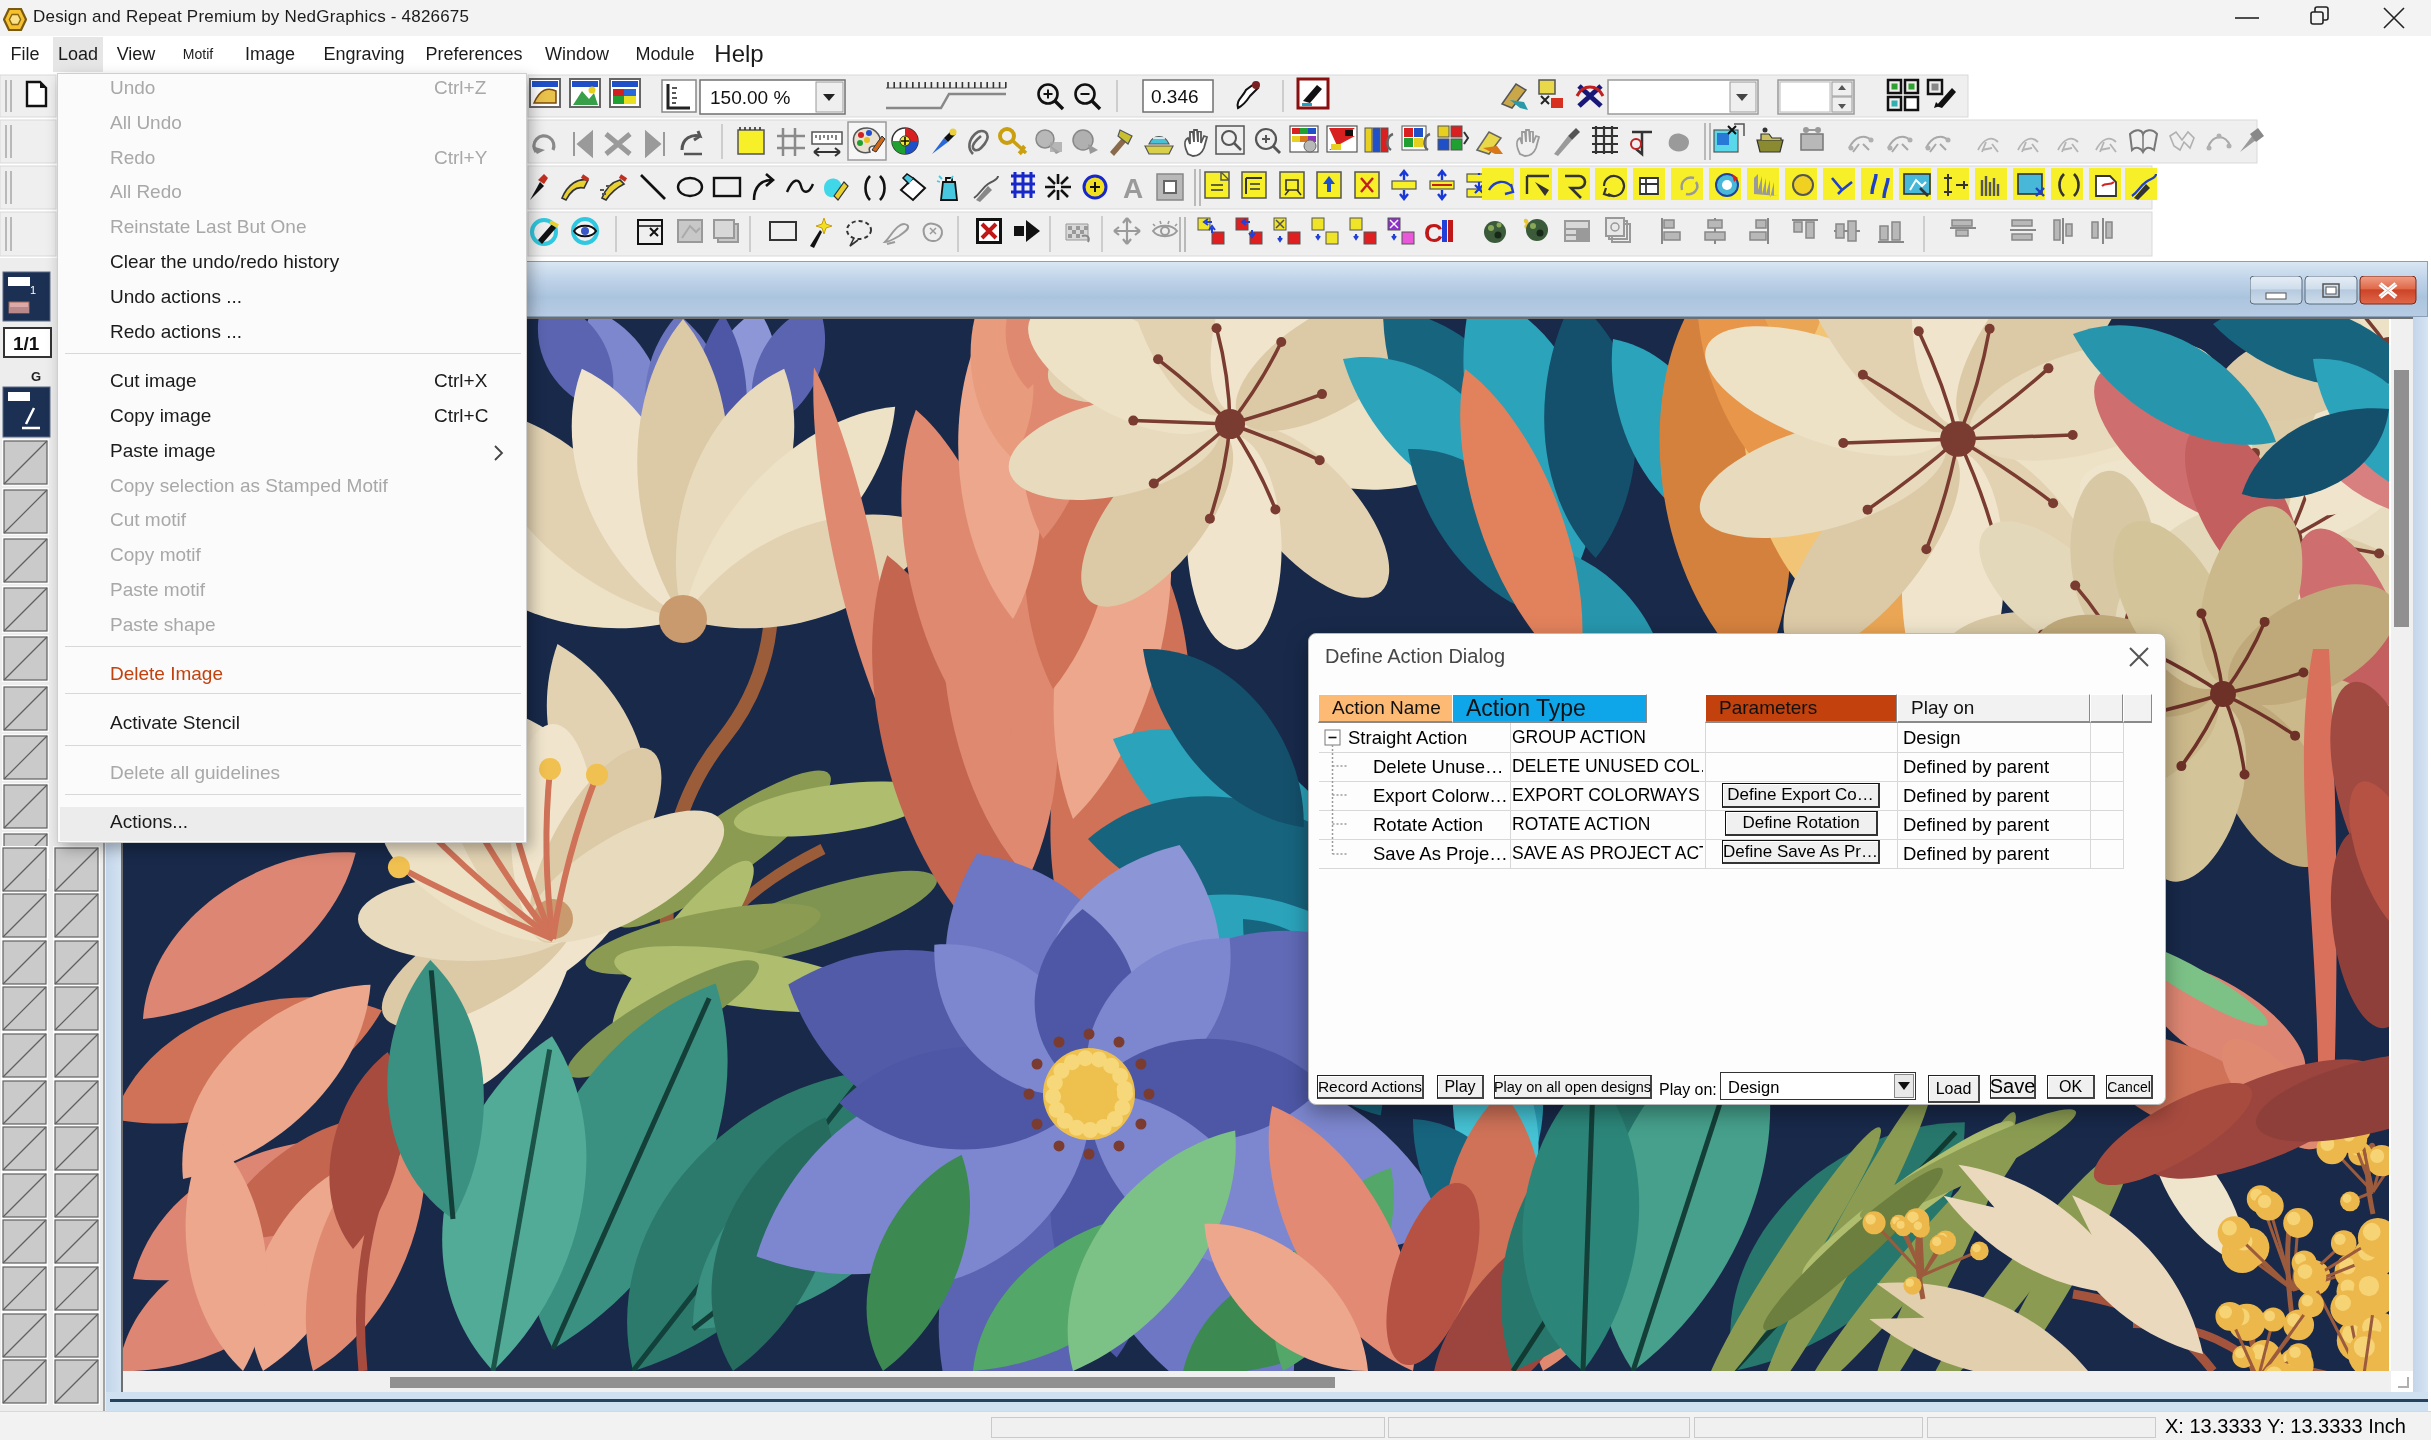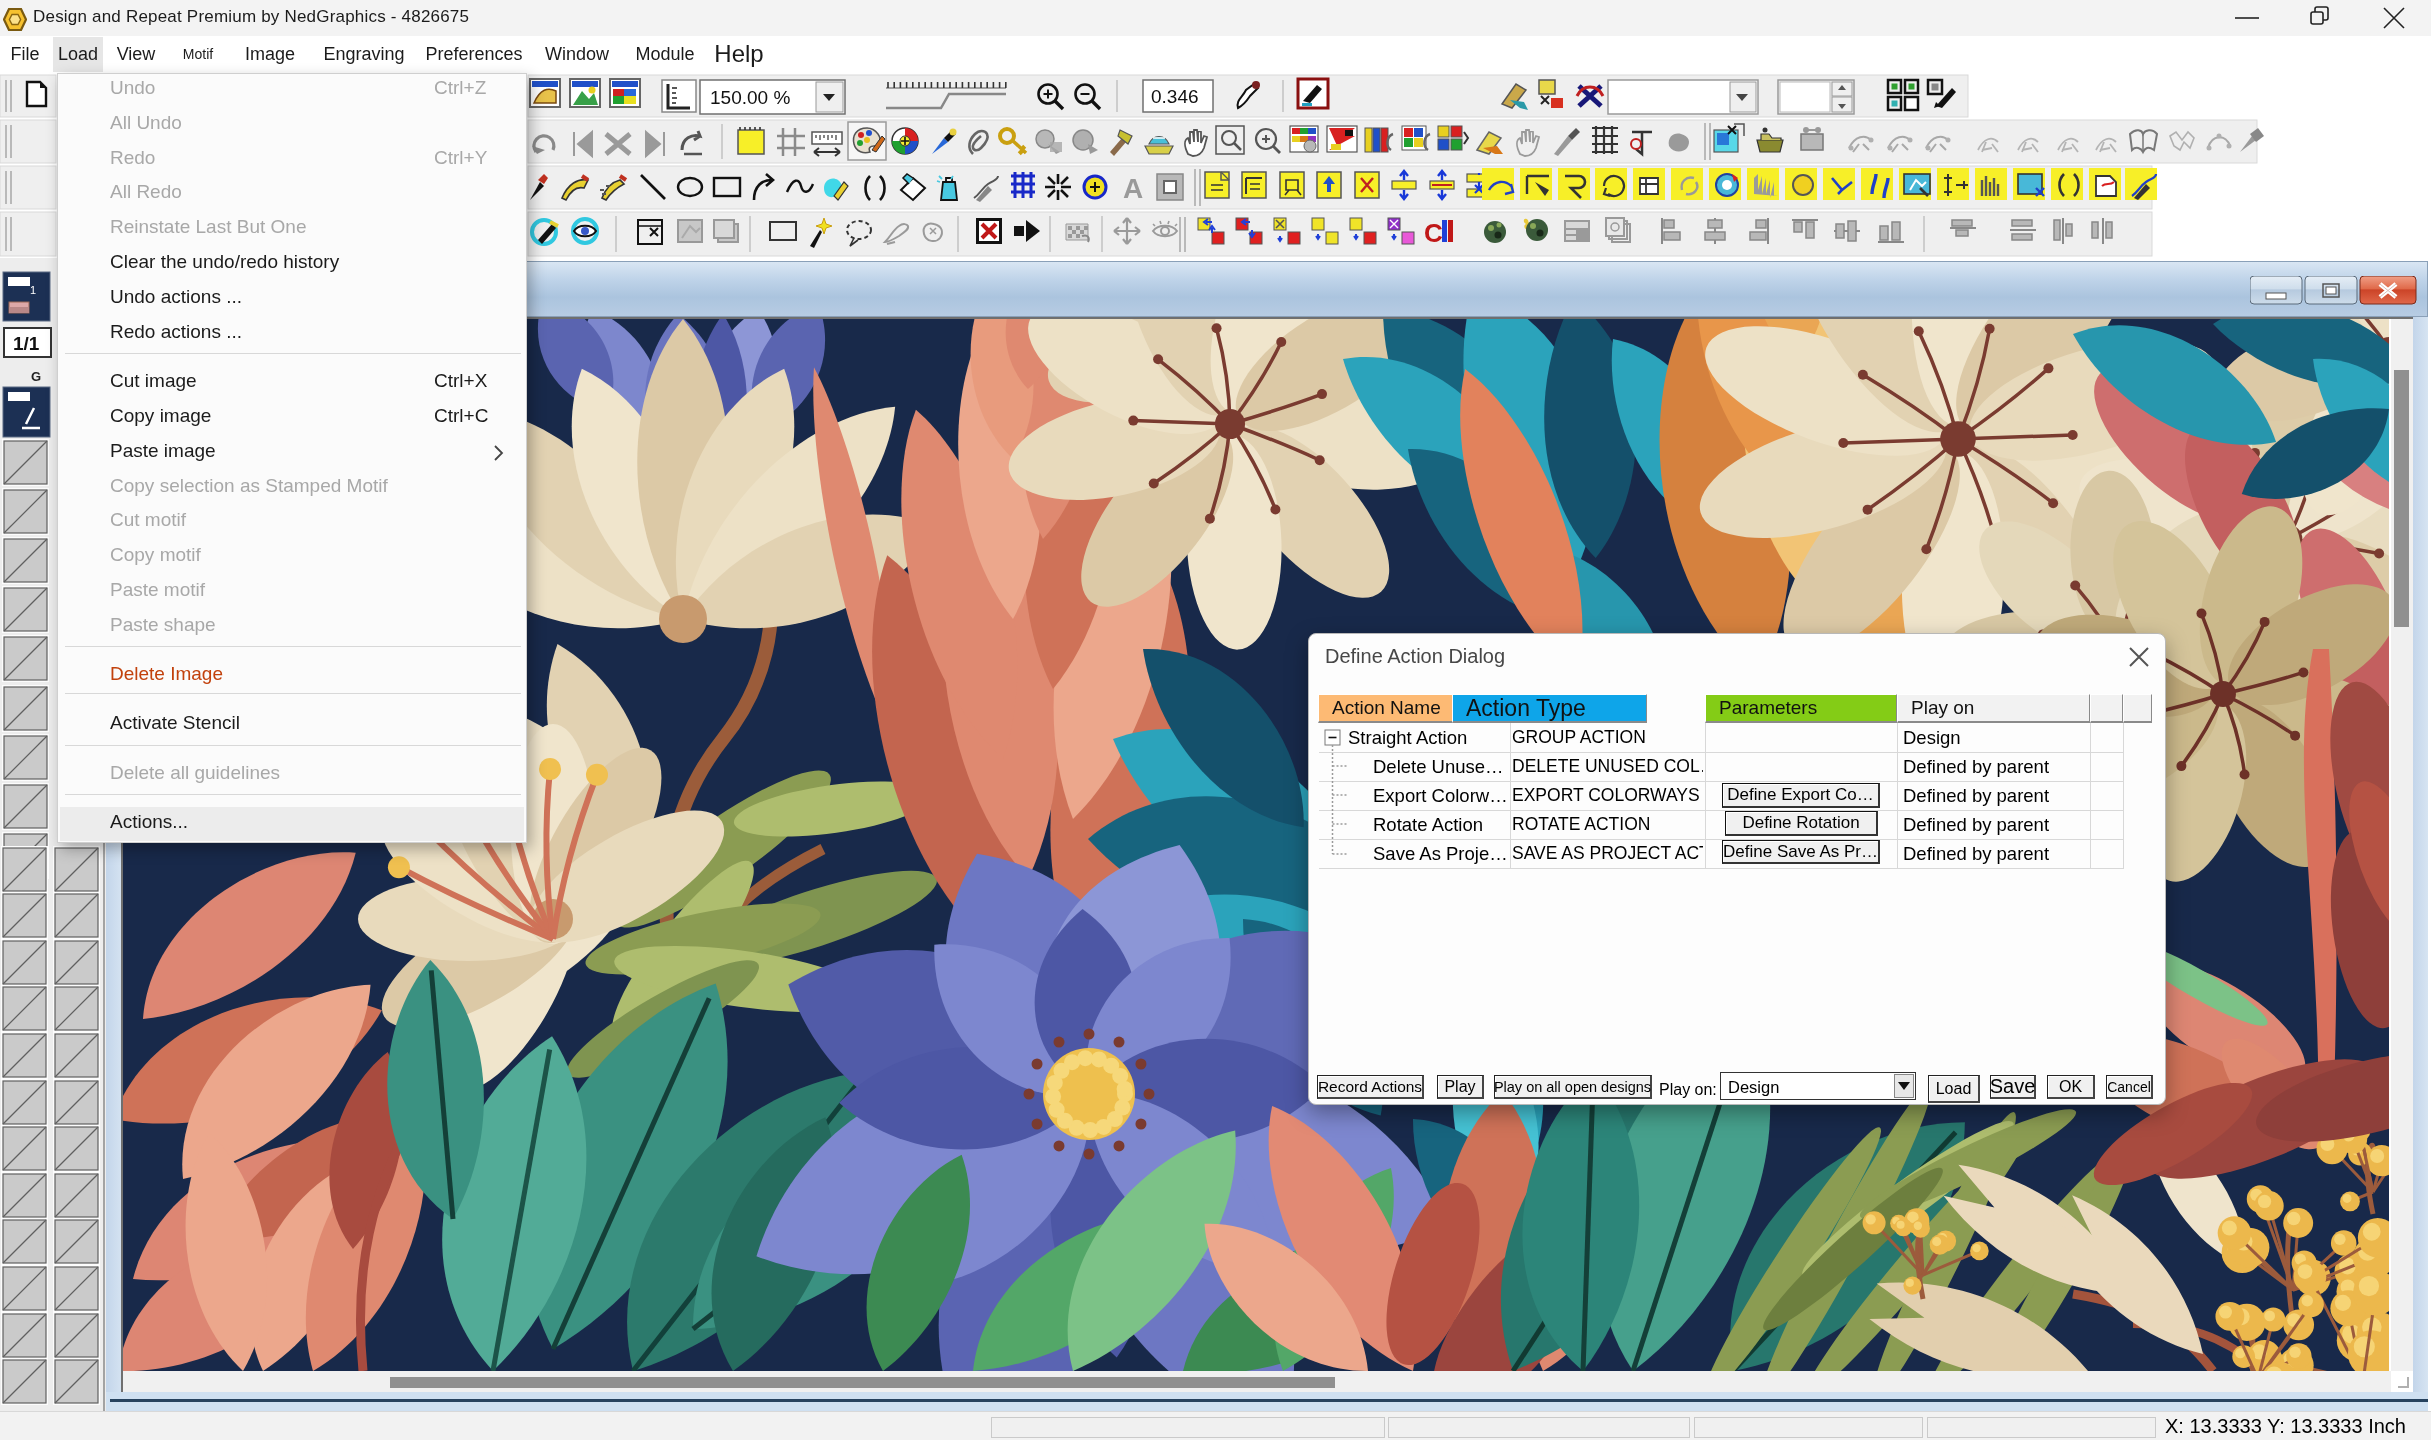--- a/index.html
+++ b/index.html
@@ -1668,21 +1668,21 @@
 <div class="abs" style="left:1325px;top:645px;font-size:20px;color:#474747">Define Action Dialog</div>
 <svg class="abs" style="left:2126px;top:644px" width="26" height="26">
     <path d="M4 4 L22 22 M22 4 L4 22" stroke="#555" stroke-width="2"></path>
   </svg>
 <div class="abs" style="left:1318px;top:694px;width:192px;height:29px;background:#fdba74;
 border-top:1.5px solid #fff;border-left:1.5px solid #fff;border-right:1.5px solid #8a8a8a;border-bottom:2px solid #8a8a8a;
 font-size:19px;color:#111;display:flex;align-items:center;padding-left:13px;overflow:hidden">Action Name</div>
 <div class="abs" style="left:1452px;top:694px;width:195px;height:29px;background:#0ea5e9;
 border-top:1.5px solid #fff;border-left:1.5px solid #fff;border-right:1.5px solid #8a8a8a;border-bottom:2px solid #8a8a8a;
 font-size:23px;color:#111;display:flex;align-items:center;padding-left:13px;overflow:hidden">Action Type</div>
-<div class="abs" style="left:1705px;top:694px;width:192px;height:29px;background:#84cc16;
+<div class="abs" style="left:1705px;top:694px;width:192px;height:29px;background:#c2410c;
 border-top:1.5px solid #fff;border-left:1.5px solid #fff;border-right:1.5px solid #8a8a8a;border-bottom:2px solid #8a8a8a;
 font-size:19px;color:#111;display:flex;align-items:center;padding-left:13px;overflow:hidden">Parameters</div>
 <div class="abs" style="left:1897px;top:694px;width:193px;height:29px;background:#f2f2f2;
 border-top:1.5px solid #fff;border-left:1.5px solid #fff;border-right:1.5px solid #8a8a8a;border-bottom:2px solid #8a8a8a;
 font-size:19px;color:#111;display:flex;align-items:center;padding-left:13px;overflow:hidden">Play on</div>
 <div class="abs" style="left:2090px;top:694px;width:33px;height:29px;background:#f2f2f2;
 border-top:1.5px solid #fff;border-left:1.5px solid #fff;border-right:1.5px solid #8a8a8a;border-bottom:2px solid #8a8a8a;
 font-size:19px;color:#111;display:flex;align-items:center;padding-left:13px;overflow:hidden"></div>
 <div class="abs" style="left:2123px;top:694px;width:29px;height:29px;background:#f2f2f2;
 border-top:1.5px solid #fff;border-left:1.5px solid #fff;border-right:1.5px solid #8a8a8a;border-bottom:2px solid #8a8a8a;

